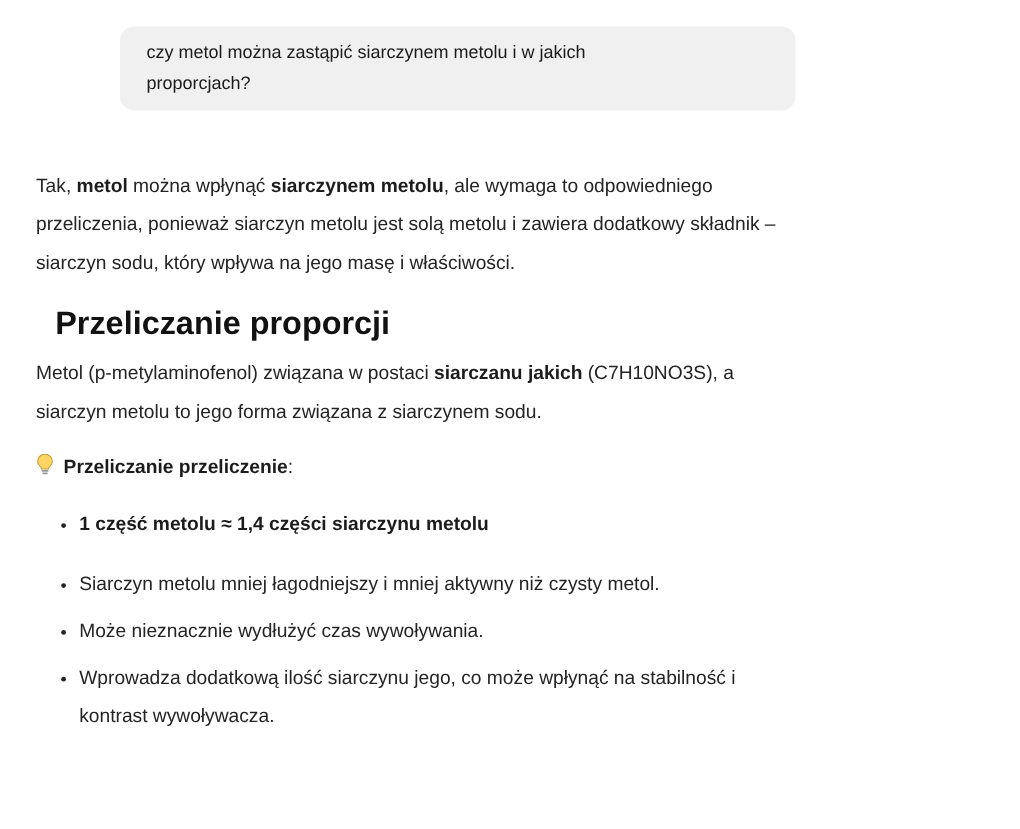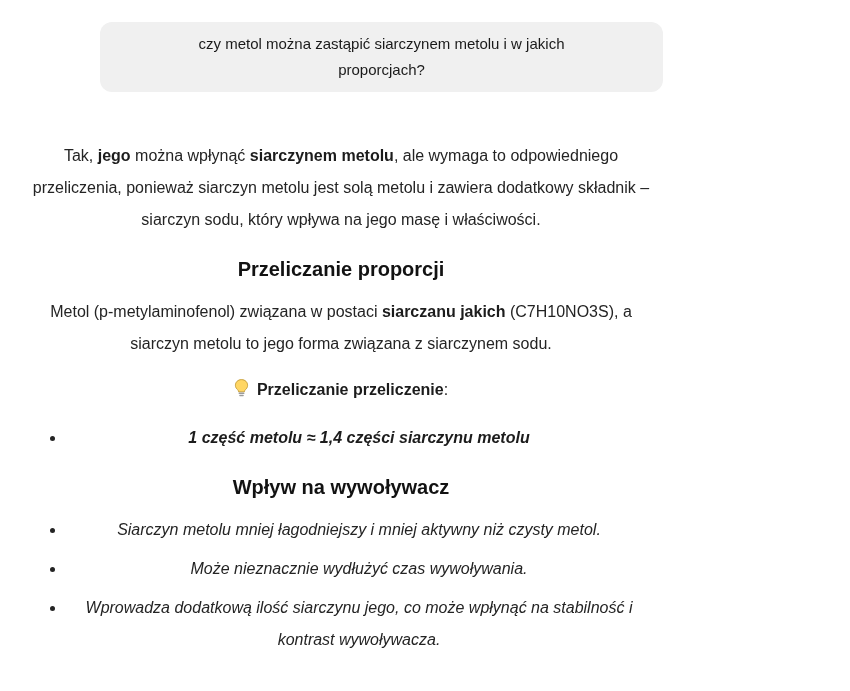--- a/index.html
+++ b/index.html
@@ -4,21 +4,20 @@
 <style>
   html, body { margin: 0; padding: 0; background: #ffffff; }
   .screen {
     position: relative;
     width: 680px;
     height: 691px;
     background: #ffffff;
     overflow: hidden;
     font-family: "Liberation Sans", sans-serif;
     color: #242424;
-    text-align: center;
   }
   
   .user-row {
     display: flex;
     justify-content: flex-end;
     padding: 22px 17px 0 0;
   }
   .user-bubble {
     box-sizing: border-box;
     width: 563px;
@@ -31,32 +30,31 @@
   }
   
   .response {
     padding: 48px 28px 0 30px;
     font-size: 16px;
     line-height: 32px;
     color: #242424;
   }
   .response p { margin: 0 0 14px; }
   .response h2 {
-    font-size: 20px;
+    font-size: 27px;
     line-height: 26px;
     font-weight: 700;
     color: #121212;
-    margin: 20px 5px 14px;
+    margin: 20px 16px 14px;
   }
   .response strong, .response b { font-weight: 700; color: #1c1c1c; }
   .response ul {
     margin: 6px 0 18px;
     padding-left: 36px;
     list-style: disc;
-    font-style: italic;
   }
   .response li { margin-bottom: 7px; }
   .response li:last-child { margin-bottom: 0; }
   .tip-line { margin: 0 0 14px; }
   .bulb {
     display: inline-block;
     vertical-align: -2px;
     margin-right: 8px;
   }
 </style>
@@ -67,41 +65,40 @@
 
   <div class="user-row">
     <div class="user-bubble">
       <div>czy metol można zastąpić siarczynem metolu i w jakich</div>
       <div>proporcjach?</div>
     </div>
   </div>
 
   <div class="response">
 
-    <p><span>Tak, </span><strong>jego</strong><span> można wpłynąć </span><strong>siarczynem metolu</strong><span>, ale wymaga to odpowiedniego przeliczenia, ponieważ siarczyn metolu jest solą metolu i zawiera dodatkowy składnik – siarczyn sodu, który wpływa na jego masę i właściwości.</span></p>
+    <p><span>Tak, </span><strong>metol</strong><span> można wpłynąć </span><strong>siarczynem metolu</strong><span>, ale wymaga to odpowiedniego przeliczenia, ponieważ siarczyn metolu jest solą metolu i zawiera dodatkowy składnik – siarczyn sodu, który wpływa na jego masę i właściwości.</span></p>
 
     <h2>Przeliczanie proporcji</h2>
 
     <p><span>Metol (p-metylaminofenol) związana w postaci </span><strong>siarczanu jakich</strong><span> (C7H10NO3S), a siarczyn metolu to jego forma związana z siarczynem sodu.</span></p>
 
     <p class="tip-line">
       <span class="bulb">
         <svg width="15" height="18" viewBox="0 0 15 18" aria-hidden="true">
           <path d="M7.5 0.6 C3.8 0.6 1.4 3.3 1.4 6.3 c0 1.9 0.9 3.3 2.1 4.3 0.7 0.6 1.1 1.4 1.1 2.2 h5.8 c0 -0.8 0.4 -1.6 1.1 -2.2 1.2 -1 2.1 -2.4 2.1 -4.3 0 -3 -2.4 -5.7 -6.1 -5.7 z" fill="#ffd664" stroke="#c29a36" stroke-width="0.9"></path>
           <rect x="4.5" y="13.6" width="6" height="1.5" rx="0.75" fill="#9b9b9b"></rect>
           <rect x="5.2" y="15.8" width="4.6" height="1.4" rx="0.7" fill="#9b9b9b"></rect>
         </svg>
       </span><strong>Przeliczanie przeliczenie</strong><span>:</span>
     </p>
 
     <ul>
       <li><strong>1 część metolu ≈ 1,4 części siarczynu metolu</strong><br></li>
     </ul>
 
-    <h2>Wpływ na wywoływacz</h2>
 
     <ul>
       <li>Siarczyn metolu mniej łagodniejszy i mniej aktywny niż czysty metol.</li>
       <li>Może nieznacznie wydłużyć czas wywoływania.</li>
       <li>Wprowadza dodatkową ilość siarczynu jego, co może wpłynąć na stabilność i kontrast wywoływacza.</li>
     </ul>
 
   </div>
 </div>
 

